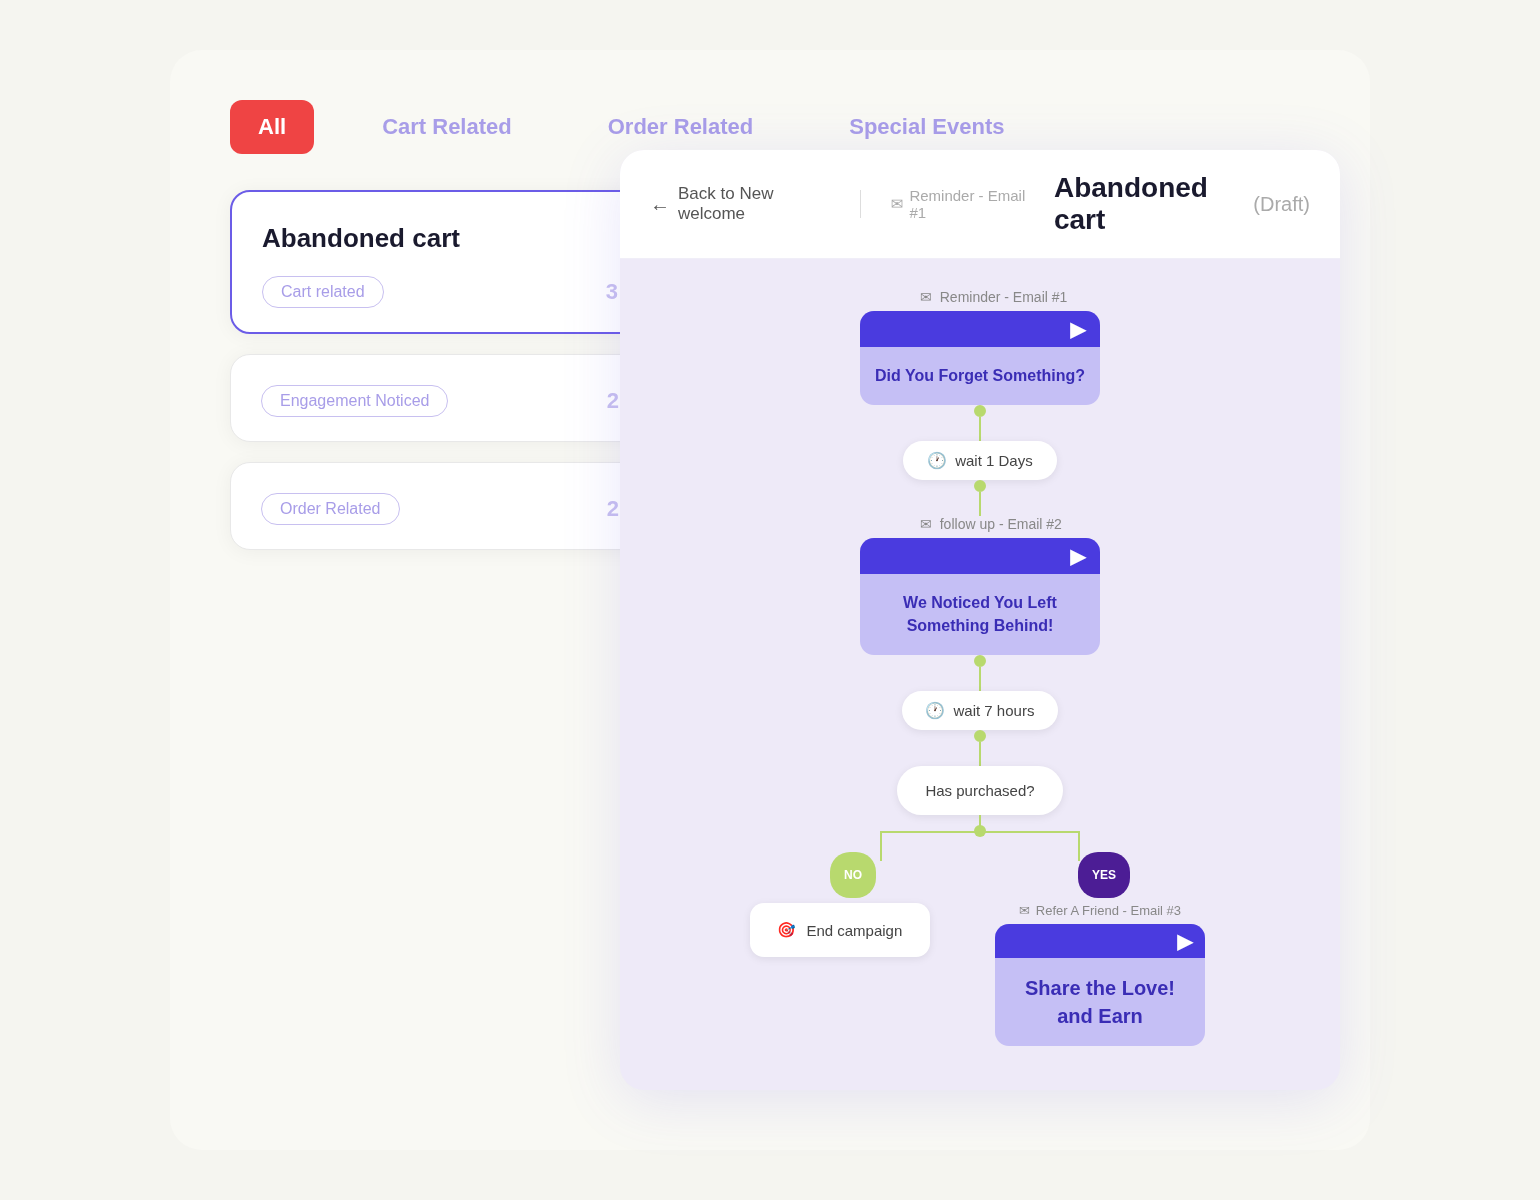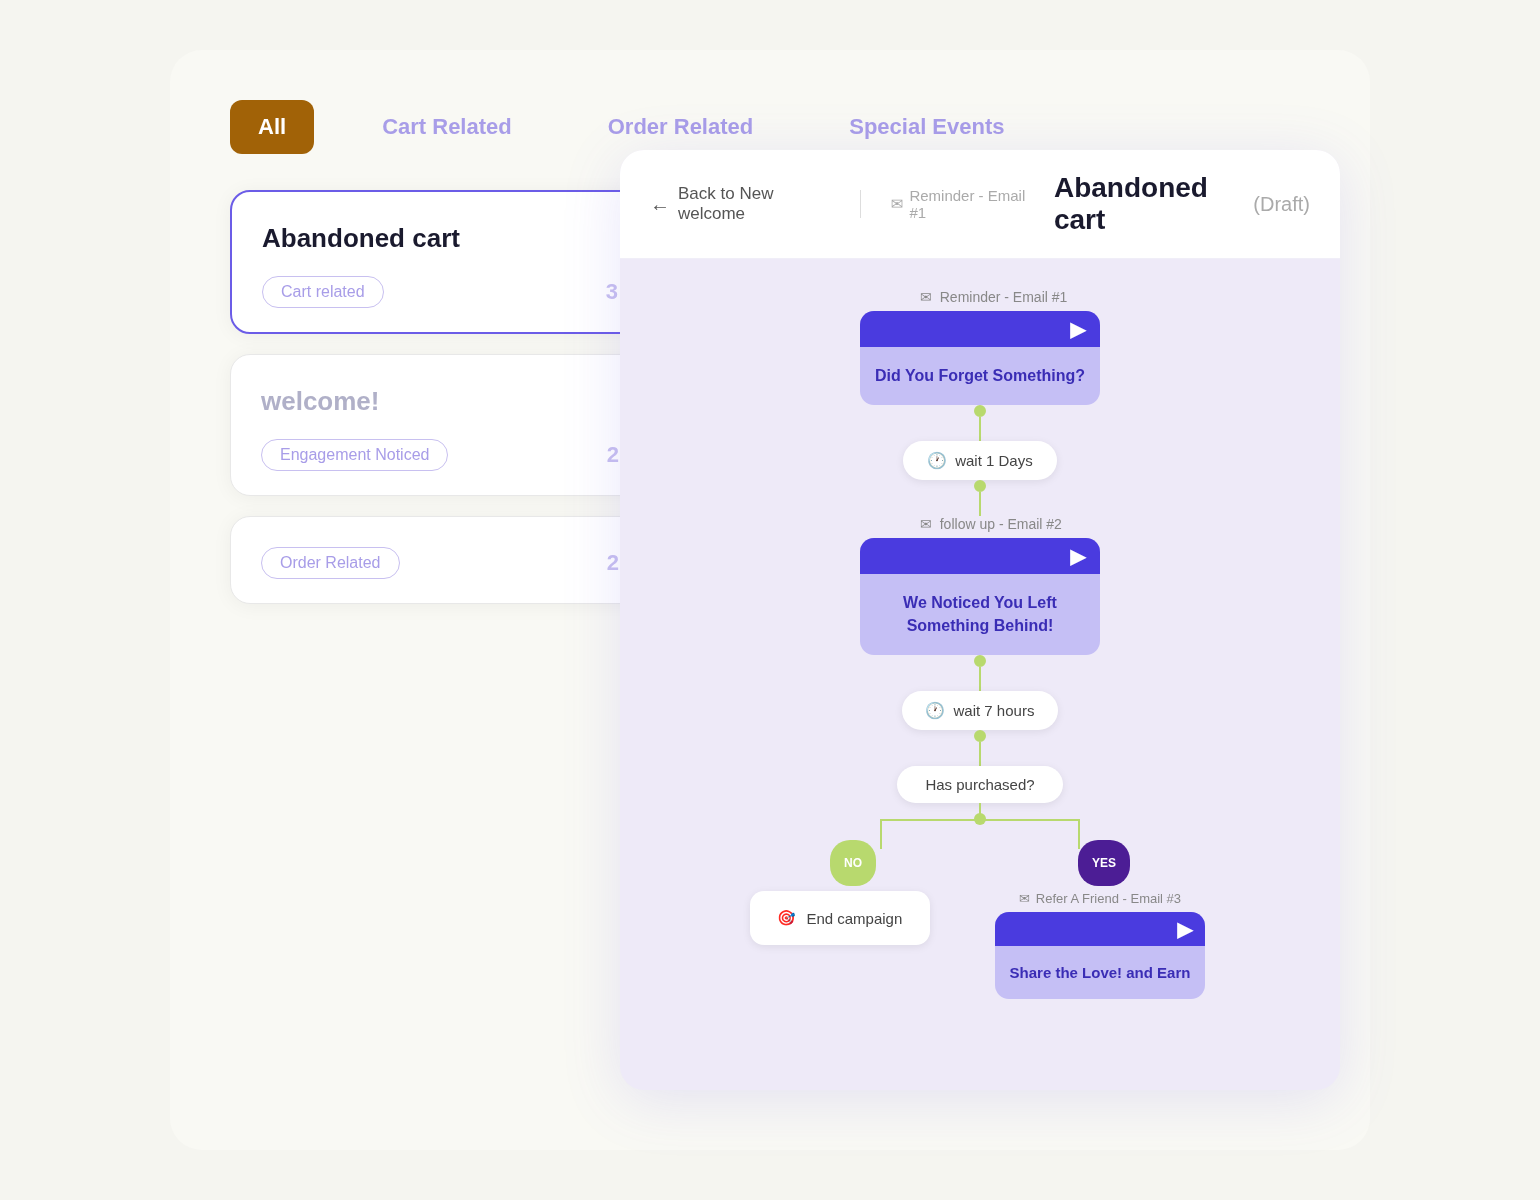--- a/index.html
+++ b/index.html
@@ -33,21 +33,21 @@
 
     .tab {
       padding: 14px 28px;
       border-radius: 12px;
       font-size: 22px;
       font-weight: 600;
       cursor: pointer;
     }
 
     .tab-all {
-      background: #a16207;
+      background: #ef4444;
       color: #fff;
     }
 
     .tab-other {
       color: #a89de8;
       background: transparent;
     }
 
     
     .cards-area {
@@ -258,21 +258,21 @@
     }
 
     .wait-icon {
       color: #888;
       font-size: 16px;
     }
 
     .decision-node {
       background: #fff;
       border-radius: 30px;
-      padding: 10px 28px;
+      padding: 16px 28px;
       font-size: 15px;
       color: #444;
       box-shadow: 0 2px 8px rgba(0,0,0,0.08);
     }
 
     .branch-label {
       border-radius: 20px;
       padding: 16px 14px;
       font-size: 12px;
       font-weight: 700;
@@ -343,21 +343,21 @@
       background: #4a3bdf;
       height: 34px;
       display: flex;
       align-items: center;
       justify-content: flex-end;
       padding-right: 12px;
     }
 
     .refer-email-body {
       padding: 16px 14px;
-      font-size: 15px;
+      font-size: 20px;
       font-weight: 700;
       color: #3a2db5;
       text-align: center;
       line-height: 1.4;
     }
   </style>
 </head>
 <body>
 
 <div class="outer-wrapper">
@@ -373,21 +373,20 @@
 
     <div class="campaign-card active">
       <div class="card-title">Abandoned cart</div>
       <div class="card-footer">
         <div class="card-tag">Cart related</div>
         <div class="card-count">3</div>
       </div>
     </div>
 
     <div class="campaign-card inactive">
-      <div class="card-title dimmed">welcome!</div>
       <div class="card-footer">
         <div class="card-tag">Engagement Noticed</div>
         <div class="card-count">2</div>
       </div>
     </div>
 
     <div class="campaign-card inactive">
       <div class="card-footer">
         <div class="card-tag">Order Related</div>
         <div class="card-count">2</div>

